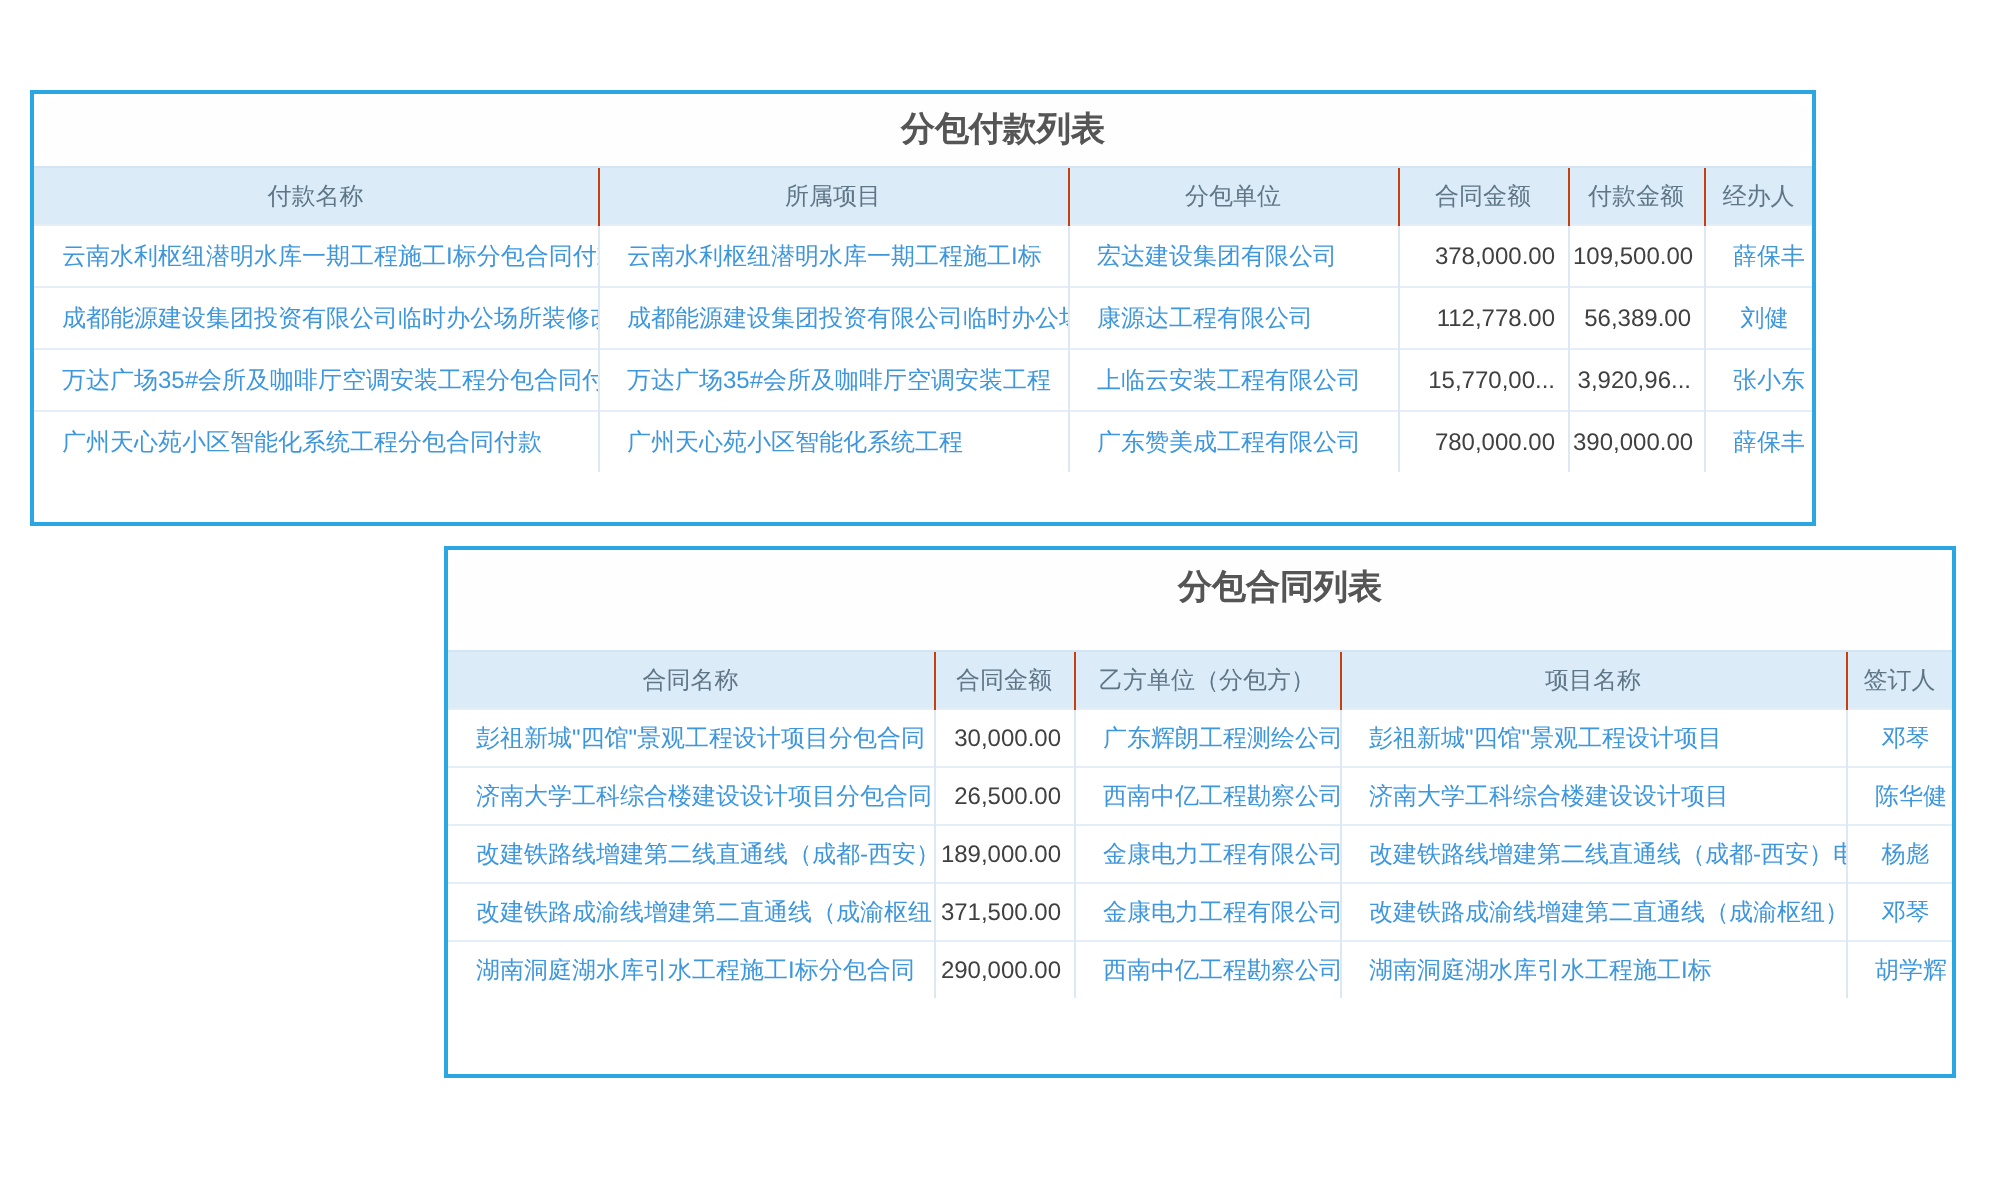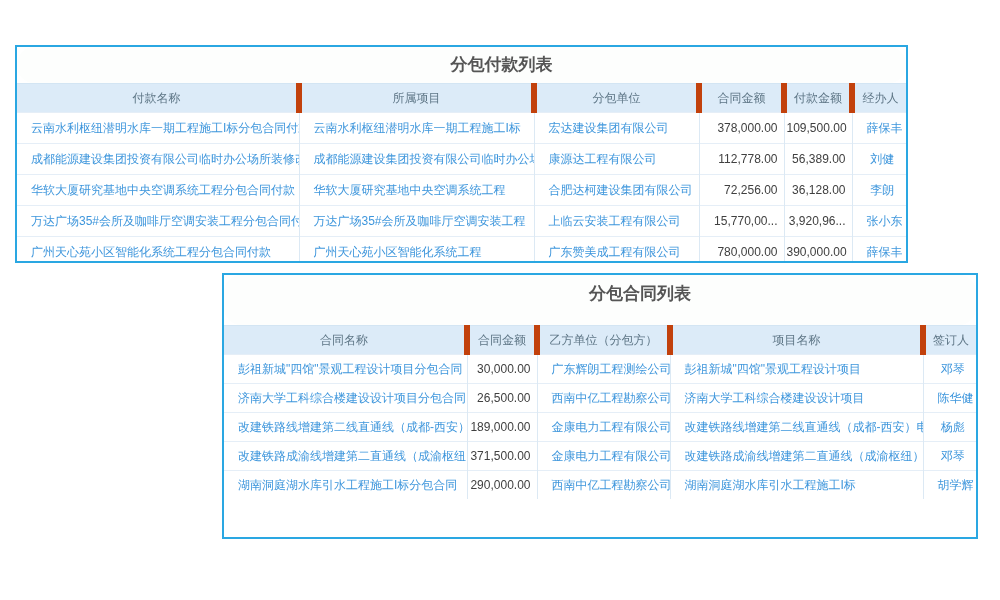--- a/index.html
+++ b/index.html
@@ -15,21 +15,21 @@
   .panel-bottom{left:222px;top:273px;width:756px;height:266px;}
   .panel-title{
     text-align:center;padding-left:80px;font-size:17px;font-weight:bold;
     color:#555555;background:#fdfefd;border-radius:17px;
   }
   .panel-top .panel-title{height:36px;line-height:36px;}
   .panel-bottom .panel-title{height:50px;line-height:38px;}
   table{width:100%;border-collapse:collapse;table-layout:fixed;font-size:12px;}
   thead th{
     background:#dcebf8;color:#5e7686;font-weight:normal;height:28px;
-    border-left:6px solid #c2410c;border-top:1px solid #d3e5f3;
+    border-left:1px solid #c2410c;border-top:1px solid #d3e5f3;
     padding:0 4px;white-space:nowrap;overflow:hidden;
   }
   thead th:first-child{border-left:none;}
   tbody td{
     border-top:1px solid #e5eef7;border-left:1px solid #dce9f4;
     padding:0 8px;white-space:nowrap;overflow:hidden;color:#404040;
   }
   tbody td:first-child{border-left:none;}
   .panel-top tbody td{height:30px;}
   .panel-bottom tbody td{height:28px;}
@@ -71,28 +71,20 @@
           <td class="num">109,500.00</td>
           <td class="link center">薛保丰</td>
         </tr>
         <tr>
           <td class="link left">成都能源建设集团投资有限公司临时办公场所装修改造...</td>
           <td class="link left">成都能源建设集团投资有限公司临时办公场所...</td>
           <td class="link left">康源达工程有限公司</td>
           <td class="num">112,778.00</td>
           <td class="num">56,389.00</td>
           <td class="link center">刘健</td>
-        </tr>
-        <tr>
-          <td class="link left">华软大厦研究基地中央空调系统工程分包合同付款</td>
-          <td class="link left">华软大厦研究基地中央空调系统工程</td>
-          <td class="link left">合肥达柯建设集团有限公司</td>
-          <td class="num">72,256.00</td>
-          <td class="num">36,128.00</td>
-          <td class="link center">李朗</td>
         </tr>
         <tr>
           <td class="link left">万达广场35#会所及咖啡厅空调安装工程分包合同付款</td>
           <td class="link left">万达广场35#会所及咖啡厅空调安装工程</td>
           <td class="link left">上临云安装工程有限公司</td>
           <td class="num">15,770,00...</td>
           <td class="num">3,920,96...</td>
           <td class="link center">张小东</td>
         </tr>
         <tr>

